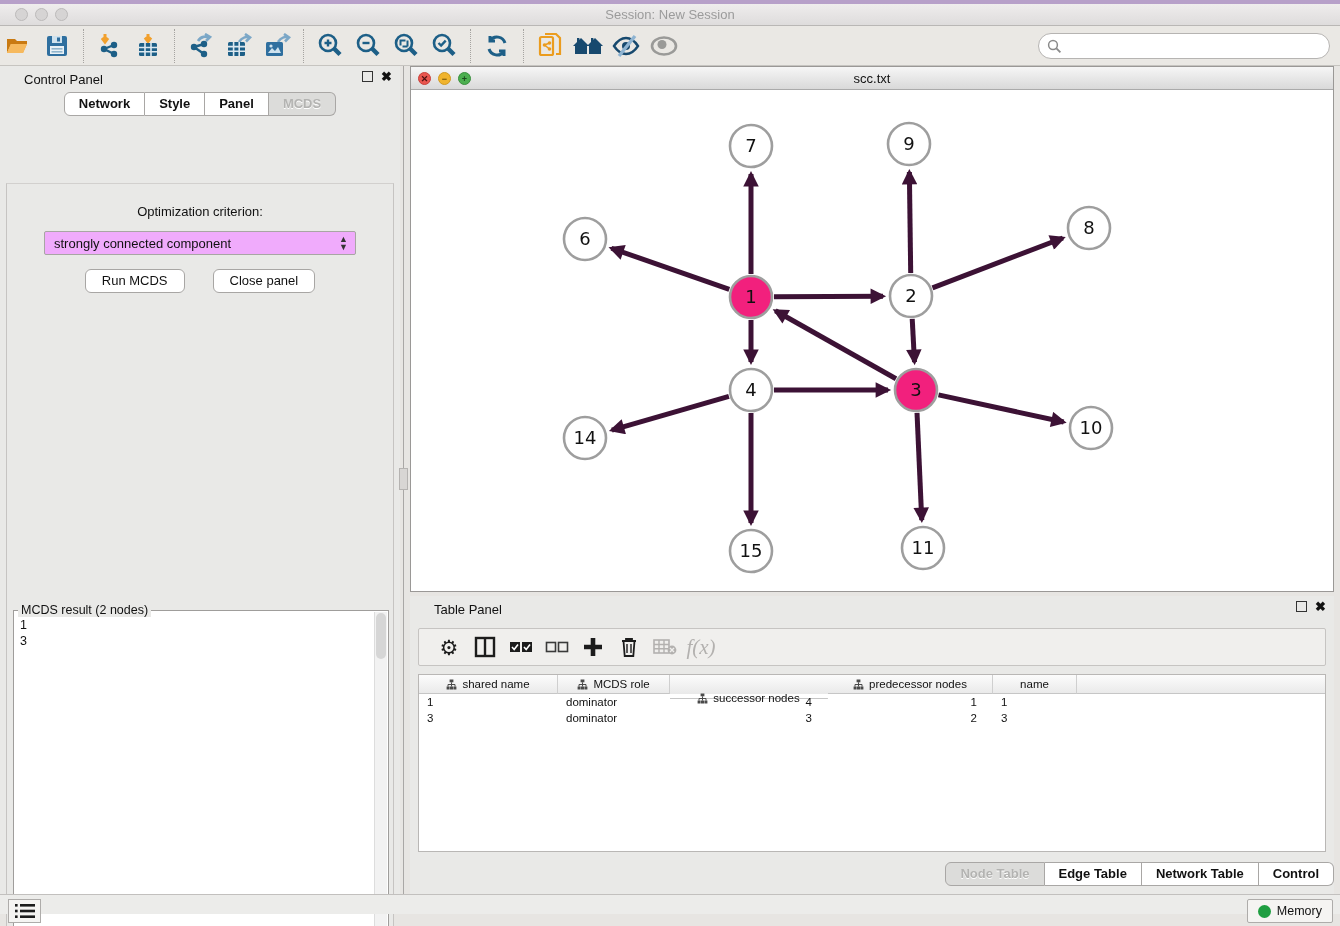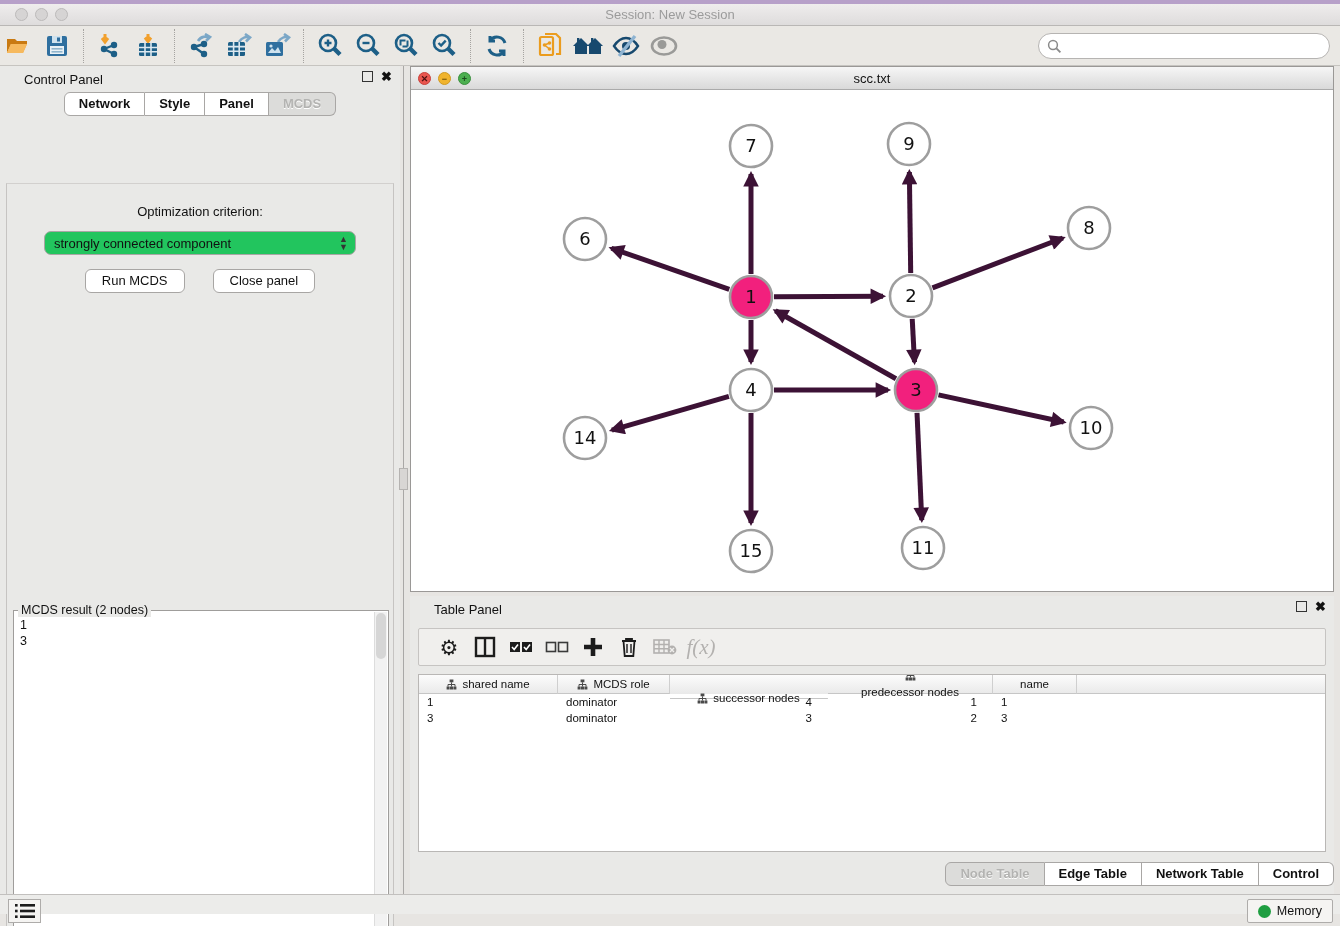--- a/index.html
+++ b/index.html
@@ -36,22 +36,22 @@
   .seg-tabs { display:flex; justify-content:center; }
   .seg-tab { font-size:13px; font-weight:bold; padding:3px 14px 4px 14px; background:#fff;
     border:1px solid #a9a7a5; border-left:none; color:#111; cursor:default; }
   .seg-tab:first-child { border-left:1px solid #a9a7a5; border-radius:6px 0 0 6px; }
   .seg-tab:last-child { border-radius:0 6px 6px 0; }
   .seg-tab.current { background:#dcdcda; color:#b3b3b1; text-shadow:0 1px 0 #fff; }
 
   #cp-body { position:absolute; left:6px; top:117px; width:388px; height:766px;
     border:1px solid #c6c4c2; border-top:1px solid #d2d0ce; background:#e9e9e7; }
   #opt-label { margin-top:20px; text-align:center; font-size:13px; color:#111; }
-  #criterion-select { margin:12px auto 0 auto; width:312px; height:24px; background:#22c55e;
-    border:1px solid #a8a6a4; border-radius:7px; display:flex; align-items:center; position:relative;
+  #criterion-select { margin:12px auto 0 auto; width:312px; height:24px; background:#f0abfc;
+    border:1px solid #a8a6a4; border-radius:2px; display:flex; align-items:center; position:relative;
     font-size:13px; padding-left:9px; color:#111; }
   #criterion-select .stepper { position:absolute; right:7px; top:3px; font-size:9px; line-height:8px; color:#333; text-align:center; }
   .btn-row { display:flex; justify-content:center; gap:28px; margin-top:14px; }
   .sw-btn { background:#fff; border:1px solid #a8a6a4; border-radius:6px; font-size:13px;
     padding:3px 16px 4px 16px; color:#111; cursor:default; }
 
   #result-fieldset { position:absolute; left:6px; top:426px; width:376px; height:384px;
     border:1px solid #9f9d9b; background:#fff; }
   #result-legend { position:absolute; left:4px; top:-8px; background:#e9e9e7; padding:0 3px;
     font-size:12.5px; color:#111; }
@@ -439,21 +439,21 @@
           <div class="th" style="width: 158px; margin-top: 23px;">
             <svg width="11" height="11" viewBox="0 0 11 11">
               <rect x="3.6" y="0.5" width="3.8" height="2.8" fill="#4a4a4a"></rect>
               <path d="M5.5 3.3v2.2M2 5.5h7M2 5.5v2M9 5.5v2M5.5 5.5v2" stroke="#4a4a4a" fill="none"></path>
               <rect x="0.6" y="7.5" width="3" height="3" fill="#4a4a4a"></rect>
               <rect x="4" y="7.5" width="3" height="3" fill="#4a4a4a"></rect>
               <rect x="7.4" y="7.5" width="3" height="3" fill="#4a4a4a"></rect>
             </svg>
             <span>successor nodes</span>
           </div>
-          <div class="th" style="width: 165px; flex-direction: column;">
+          <div class="th" style="width: 165px;">
             <svg width="11" height="11" viewBox="0 0 11 11">
               <rect x="3.6" y="0.5" width="3.8" height="2.8" fill="#4a4a4a"></rect>
               <path d="M5.5 3.3v2.2M2 5.5h7M2 5.5v2M9 5.5v2M5.5 5.5v2" stroke="#4a4a4a" fill="none"></path>
               <rect x="0.6" y="7.5" width="3" height="3" fill="#4a4a4a"></rect>
               <rect x="4" y="7.5" width="3" height="3" fill="#4a4a4a"></rect>
               <rect x="7.4" y="7.5" width="3" height="3" fill="#4a4a4a"></rect>
             </svg>
             <span>predecessor nodes</span>
           </div>
           <div class="th" style="width: 84px;">

